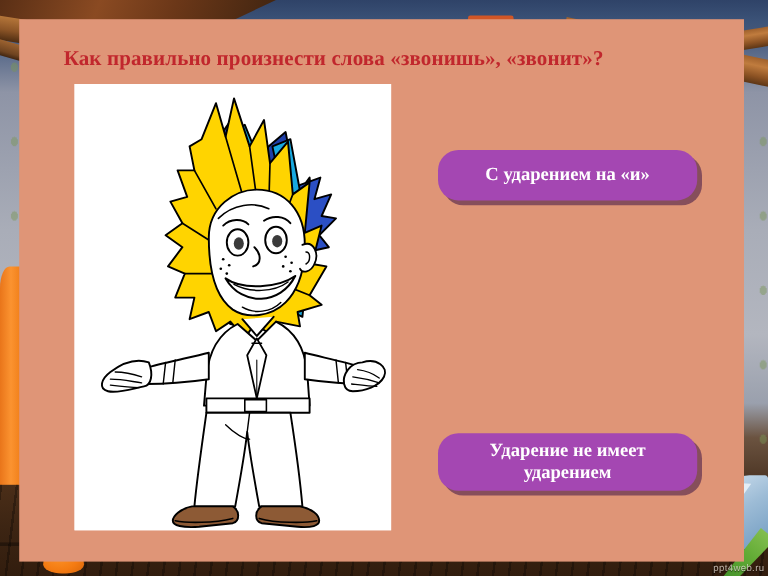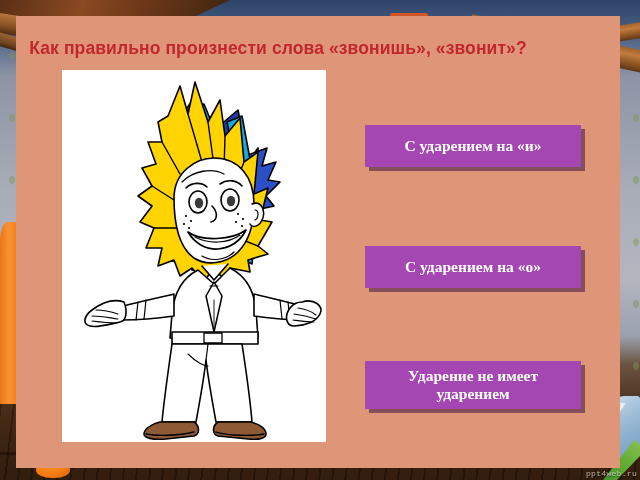--- a/index.html
+++ b/index.html
@@ -158,21 +158,21 @@
   }
 
   
   .title {
     position: absolute;
     left: 0;
     top: 22px;
     width: 524px;
     text-align: center;
     color: #c1272d;
-    font-family: Liberation Sans, sans-serif;
+    font-family: Liberation Serif, serif;
     font-weight: bold;
     font-size: 17.5px;
     letter-spacing: 0.1px;
     white-space: nowrap;
   }
 
   
   .pic-frame {
     position: absolute;
     left: 46px;
@@ -197,31 +197,32 @@
     font-weight: bold;
     font-size: 15.5px;
     line-height: 1.18;
     display: flex;
     align-items: center;
     justify-content: center;
     text-align: center;
     cursor: pointer;
     padding: 0 8px;
     box-sizing: border-box;
+    border-radius: 17px;
   }
   .answer-btn.b1 { left: 349px; top: 109px; width: 216px; height: 42px; }
   .answer-btn.b2 { left: 349px; top: 230px; width: 216px; height: 42px; }
   .answer-btn.b3 { left: 349px; top: 345px; width: 216px; height: 48px; }
 
   
   .watermark {
     position: absolute;
     right: 3px;
     bottom: 2px;
-    font-family: Liberation Mono, monospace;
+    font-family: Liberation Sans, sans-serif;
     font-size: 8px;
     color: rgba(245,235,225,0.72);
     letter-spacing: .3px;
     text-shadow: 0 1px 1px rgba(0,0,0,.6);
   }
 </style>
 </head>
 <body>
 
 <div id="stage">
@@ -371,19 +372,18 @@
           <path d="M84 364 C94 366, 116 366, 132 362" fill="none" stroke-width="1.3"></path>
           <path d="M156 352 C150 356, 150 364, 156 366 L186 369
                    C198 370, 204 368, 204 364 C204 359, 198 354, 188 352 Z" fill="#8d5a35"></path>
           <path d="M154 362 C168 366, 192 366, 202 364" fill="none" stroke-width="1.3"></path>
         </g>
       </svg>
     </div>
 
     <div class="answer-btn b1">С ударением на «и»</div>
 
-    <div class="answer-btn b2">С ударением на «о»</div>
 
     <div class="answer-btn b3">Ударение не имеет ударением</div>
   </div>
 
   <div class="watermark">ppt4web.ru</div>
 </div>
 
 </body></html>

